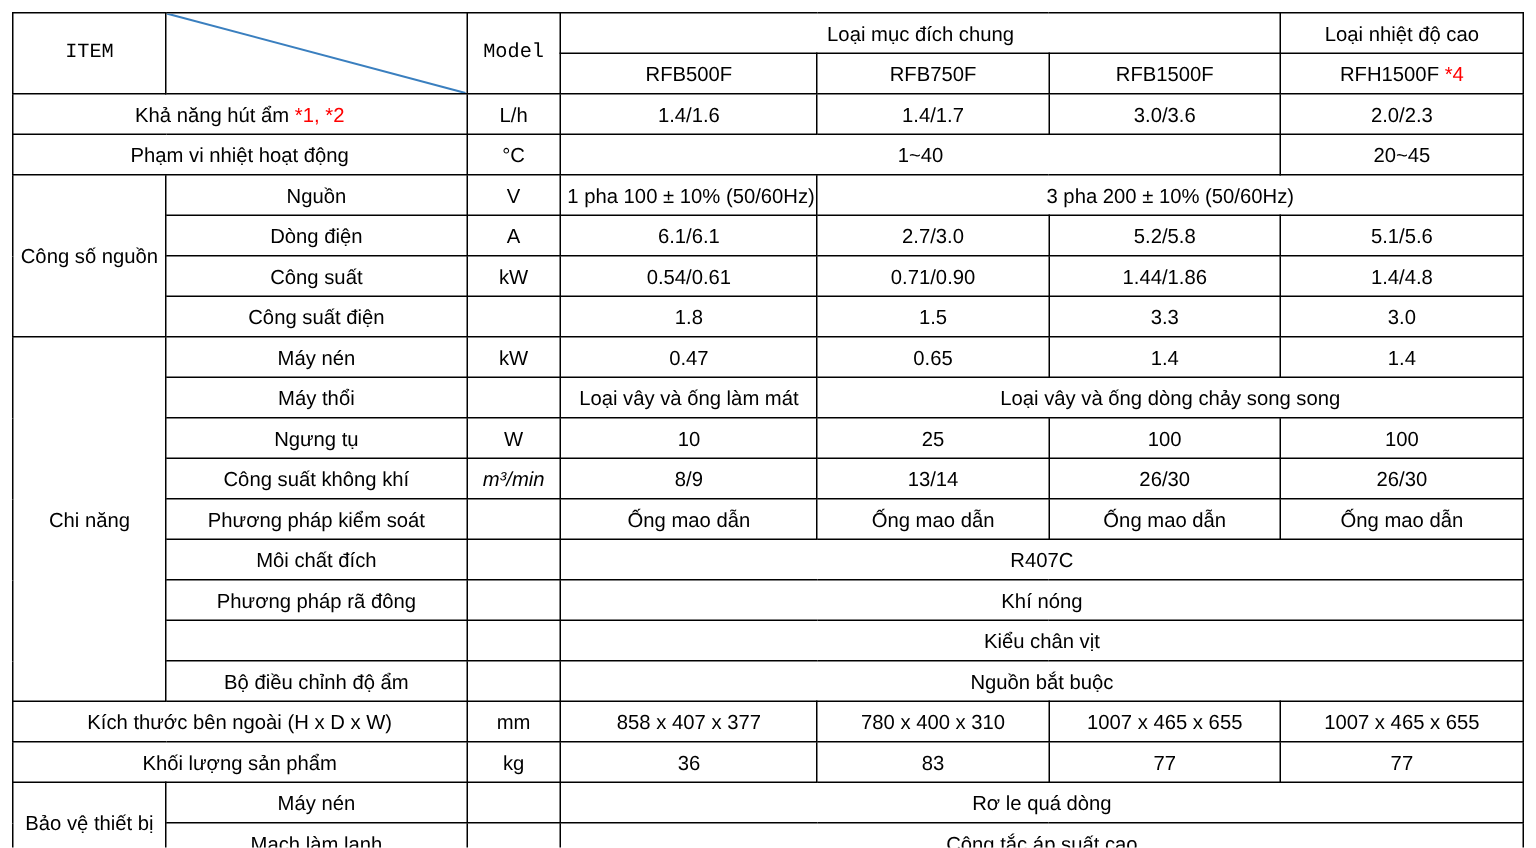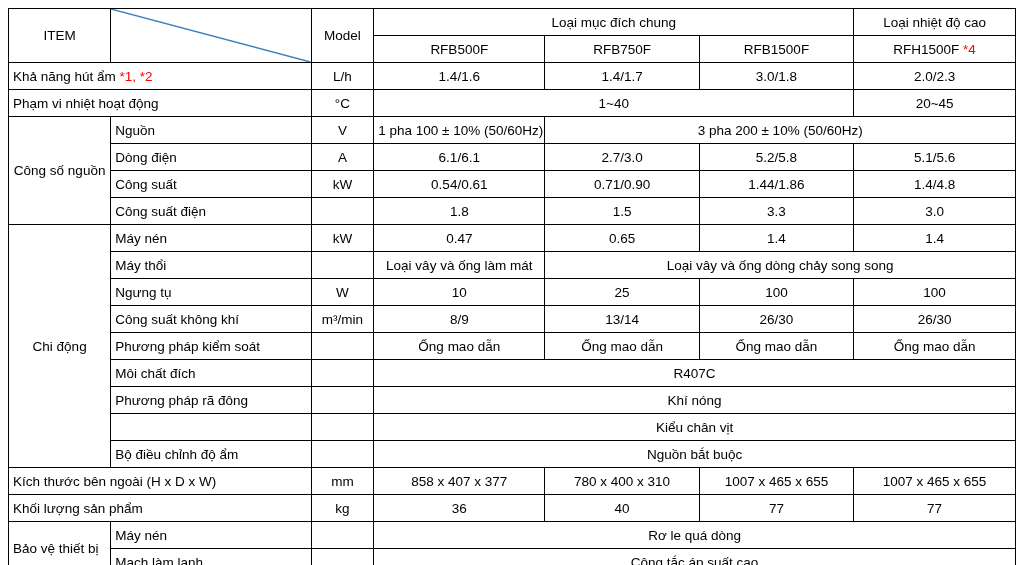--- a/index.html
+++ b/index.html
@@ -23,36 +23,36 @@
   }
   table.spec td{
     border:1px solid #000;
     padding:1px 4px;
     height:24px;
     vertical-align:middle;
     white-space:nowrap;
     overflow:hidden;
   }
   .c{text-align:center;}
-  .l{text-align:left;}
+  .l{text-align:center;}
   .red{color:#ff0000;}
-  .unit-it{}
+  .unit-it{font-style:italic;}
   
   col.c1{width:98px;}
   col.c2{width:192px;}
   col.c3{width:60px;}
   col.c4{width:164px;}
   col.c5{width:148px;}
   col.c6{width:148px;}
   col.c7{width:155px;}
 
   
   .diag{position:relative;padding:0;height:50px;}
   .diag svg{position:absolute;left:0;top:0;width:100%;height:100%;}
-  .hdr-item{height:50px;}
+  .hdr-item{height:50px;font-family:Liberation Mono, monospace;}
 </style>
 </head>
 <body>
 
 <div class="sheet">
   <table class="spec">
     <colgroup>
       <col class="c1">
         <col class="c2">
         <col class="c3">
@@ -80,21 +80,21 @@
         <td class="c"><span>RFB750F</span></td>
         <td class="c"><span>RFB1500F</span></td>
         <td class="c"><span>RFH1500F</span> <span class="red">*4</span></td>
       </tr>
 
       <tr>
         <td class="l" colspan="2"><span>Khả năng hút ẩm</span> <span class="red">*1, *2</span></td>
         <td class="c">L/h</td>
         <td class="c">1.4/1.6</td>
         <td class="c">1.4/1.7</td>
-        <td class="c">3.0/1.8</td>
+        <td class="c">3.0/3.6</td>
         <td class="c">2.0/2.3</td>
       </tr>
 
       <tr>
         <td class="l" colspan="2">Phạm vi nhiệt hoạt động</td>
         <td class="c">°C</td>
         <td class="c" colspan="3">1~40</td>
         <td class="c">20~45</td>
       </tr>
 
@@ -124,21 +124,21 @@
       <tr>
         <td class="l">Công suất điện</td>
         <td class="c"></td>
         <td class="c">1.8</td>
         <td class="c">1.5</td>
         <td class="c">3.3</td>
         <td class="c">3.0</td>
       </tr>
 
       <tr>
-        <td class="c" rowspan="9">Chi động</td>
+        <td class="c" rowspan="9">Chi năng</td>
         <td class="l">Máy nén</td>
         <td class="c">kW</td>
         <td class="c">0.47</td>
         <td class="c">0.65</td>
         <td class="c">1.4</td>
         <td class="c">1.4</td>
       </tr>
       <tr>
         <td class="l">Máy thổi</td>
         <td class="c"></td>
@@ -196,21 +196,21 @@
         <td class="c">858 x 407 x 377</td>
         <td class="c">780 x 400 x 310</td>
         <td class="c">1007 x 465 x 655</td>
         <td class="c">1007 x 465 x 655</td>
       </tr>
 
       <tr>
         <td class="l" colspan="2">Khối lượng sản phẩm</td>
         <td class="c">kg</td>
         <td class="c">36</td>
-        <td class="c">40</td>
+        <td class="c">83</td>
         <td class="c">77</td>
         <td class="c">77</td>
       </tr>
 
       <tr>
         <td class="l" rowspan="2">Bảo vệ thiết bị</td>
         <td class="l">Máy nén</td>
         <td class="c"></td>
         <td class="c" colspan="4">Rơ le quá dòng</td>
       </tr>

